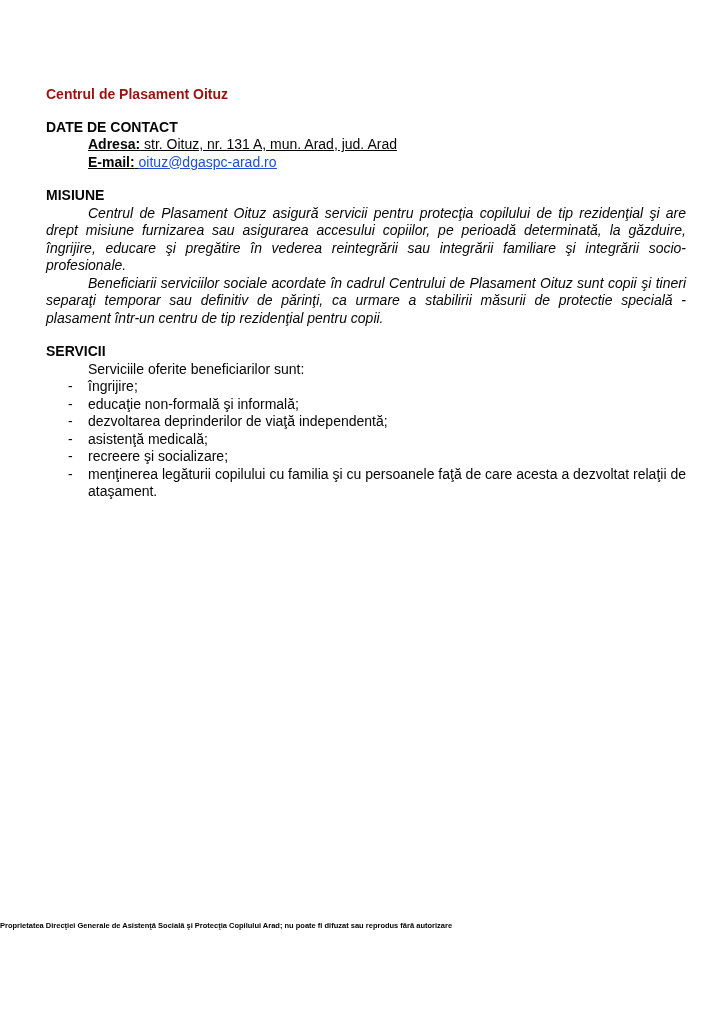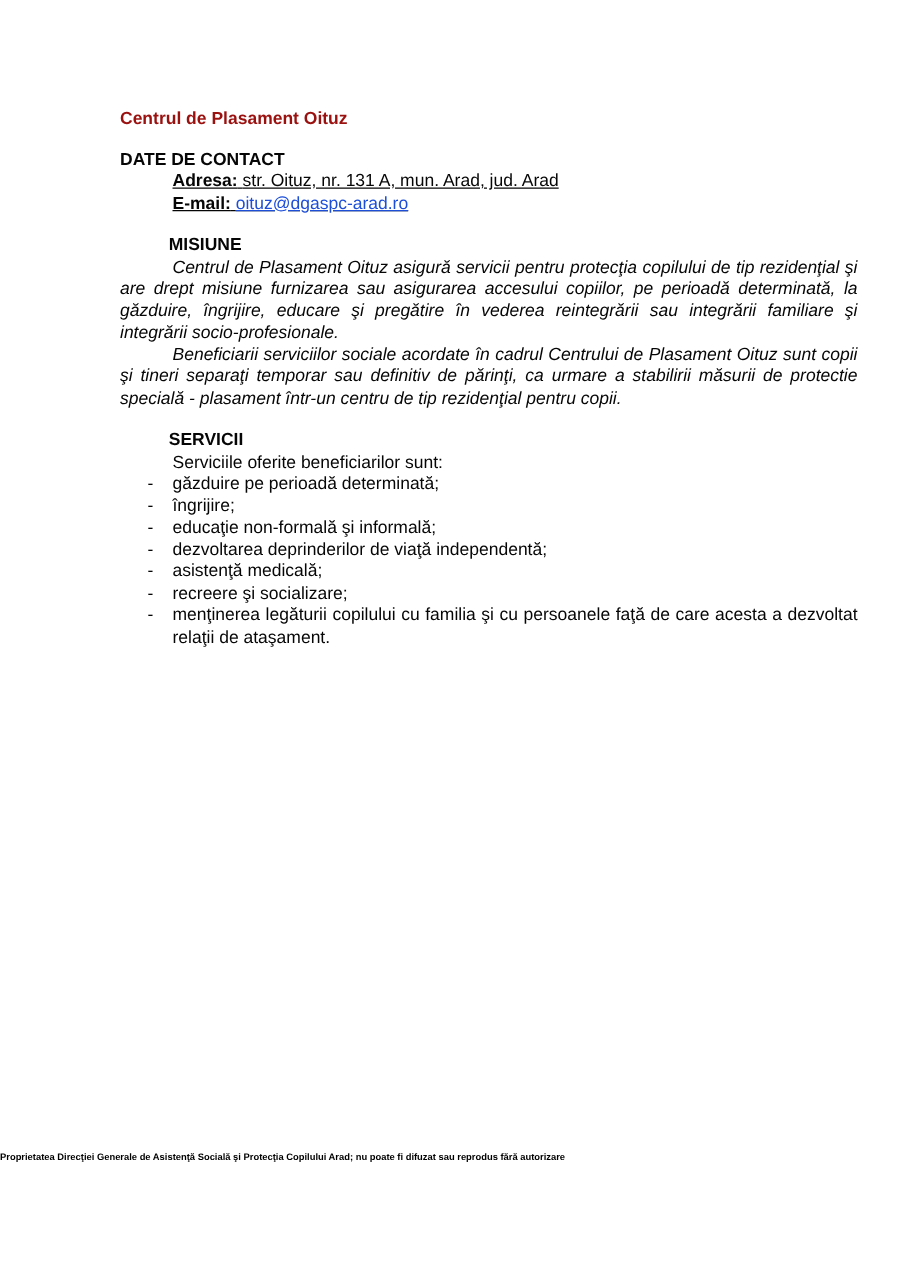--- a/index.html
+++ b/index.html
@@ -10,36 +10,36 @@
   .page {
     position: relative;
     width: 724px;
     height: 1024px;
     background: #ffffff;
     font-family: "Liberation Sans", "DejaVu Sans", sans-serif;
     font-size: 14px;
     line-height: 17.5px;
     color: #060606;
     box-sizing: border-box;
-    padding: 86px 38px 0 96px;
+    padding: 86px 38px 0 46px;
     overflow: hidden;
   }
   .doc-title {
     color: #9A1110; 
     font-weight: bold;
     margin: 0;
     font-size: 14px;
   }
   .heading {
     font-weight: bold;
     margin: 0;
   }
   .mt-contact   { margin-top: 15px; }
   .mt-chief     { margin-top: 18px; }
-  .mt-section   { margin-top: 16px; margin-left: 39px; }
+  .mt-section   { margin-top: 16px; }
   .mt-between   { margin-top: 13px; }
   .indent-line {
     margin: 0 0 0 42px;
     text-decoration: underline;
   }
   .label-bold { font-weight: bold; }
   .email-link {
     color: #1d4ed8; 
     text-decoration: underline;
     cursor: pointer;
@@ -99,21 +99,20 @@
   <p class="para">Centrul de Plasament Oituz asigură servicii pentru protecţia copilului de tip rezidenţial şi are drept misiune furnizarea sau asigurarea accesului copiilor, pe perioadă determinată, la găzduire, îngrijire, educare şi pregătire în vederea reintegrării sau integrării familiare şi integrării socio-profesionale.</p>
 
 
   <p class="para">Beneficiarii serviciilor sociale acordate în cadrul Centrului de Plasament Oituz sunt copii şi tineri separaţi temporar sau definitiv de părinţi, ca urmare a stabilirii măsurii de protectie specială - plasament într-un centru de tip rezidenţial pentru copii.</p>
 
   <p class="heading mt-section">SERVICII</p>
 
   <p class="svc-intro">Serviciile oferite beneficiarilor sunt:</p>
 
   <ul class="svc-list">
-    <li class="svc-item">găzduire pe perioadă determinată;</li>
     <li class="svc-item">îngrijire;</li>
     <li class="svc-item">educaţie non-formală şi informală;</li>
     <li class="svc-item">dezvoltarea deprinderilor de viaţă independentă;</li>
     <li class="svc-item">asistenţă medicală;</li>
     <li class="svc-item">recreere şi socializare;</li>
     <li class="svc-item">menţinerea legăturii copilului cu familia şi cu persoanele faţă de care acesta a dezvoltat relaţii de ataşament.</li>
   </ul>
 
   <div class="footer-note">Proprietatea Direcţiei Generale de Asistenţă Socială şi Protecţia Copilului Arad; nu poate fi difuzat sau reprodus fără autorizare</div>
 

